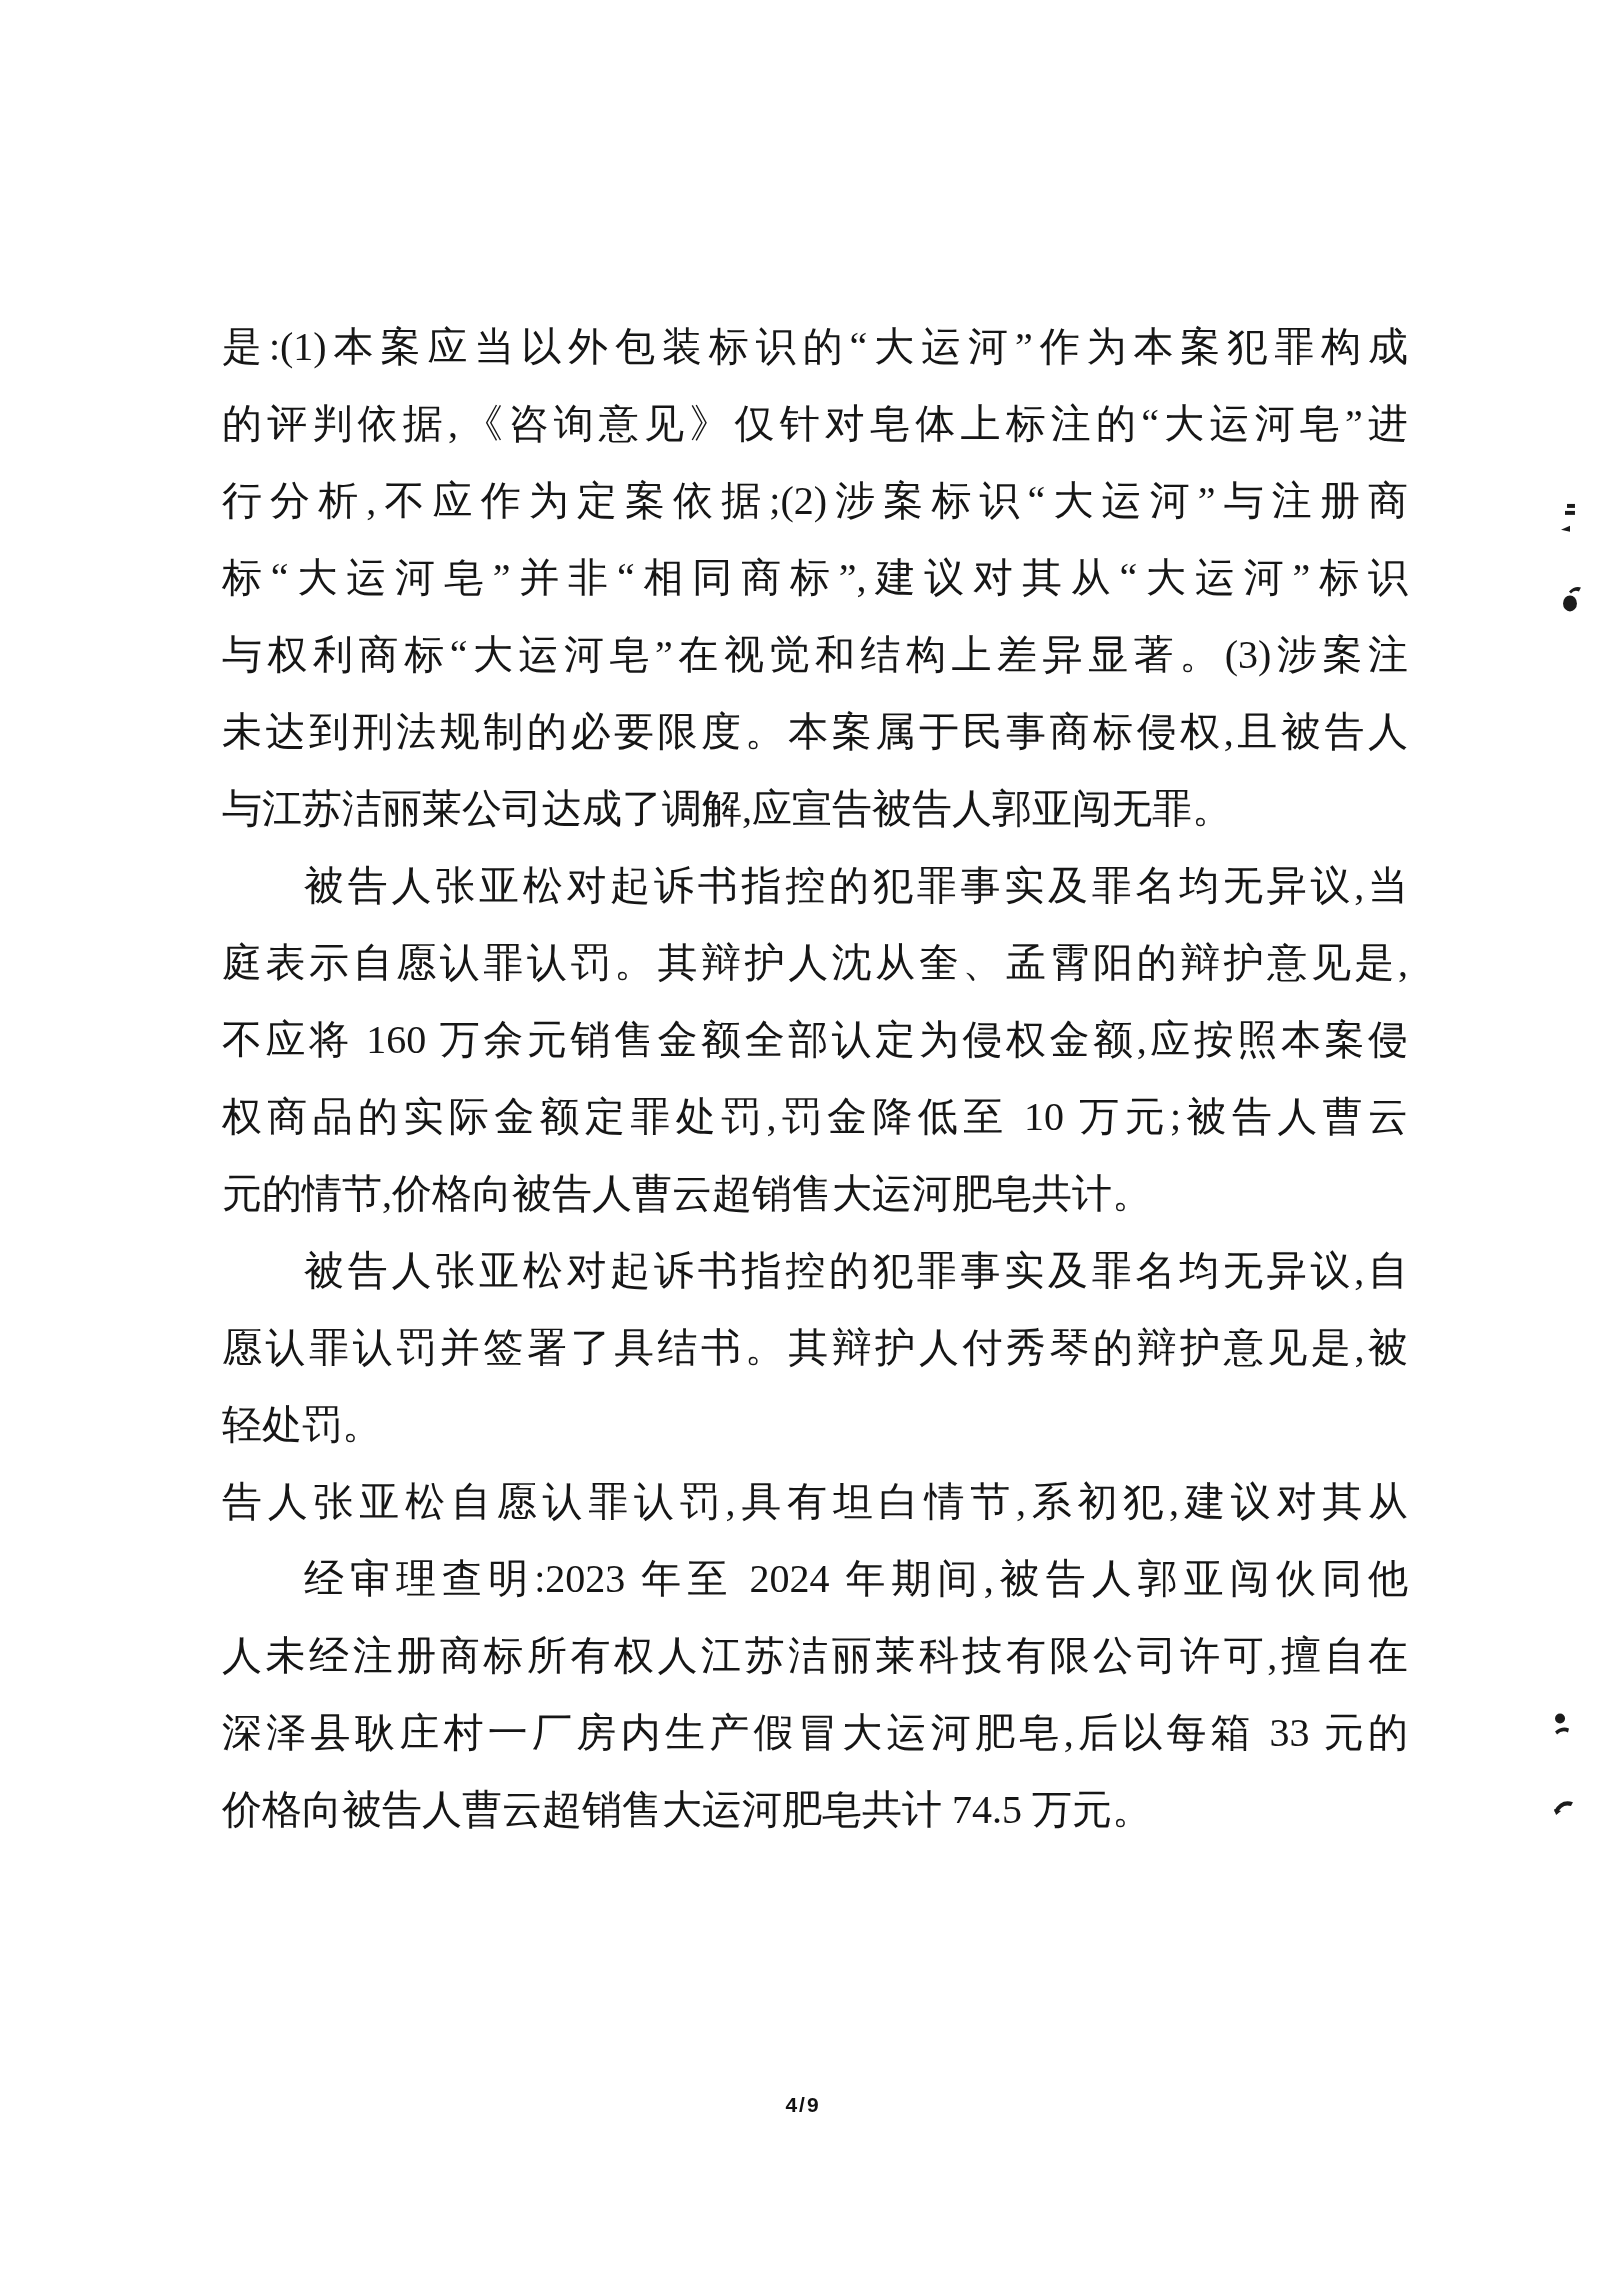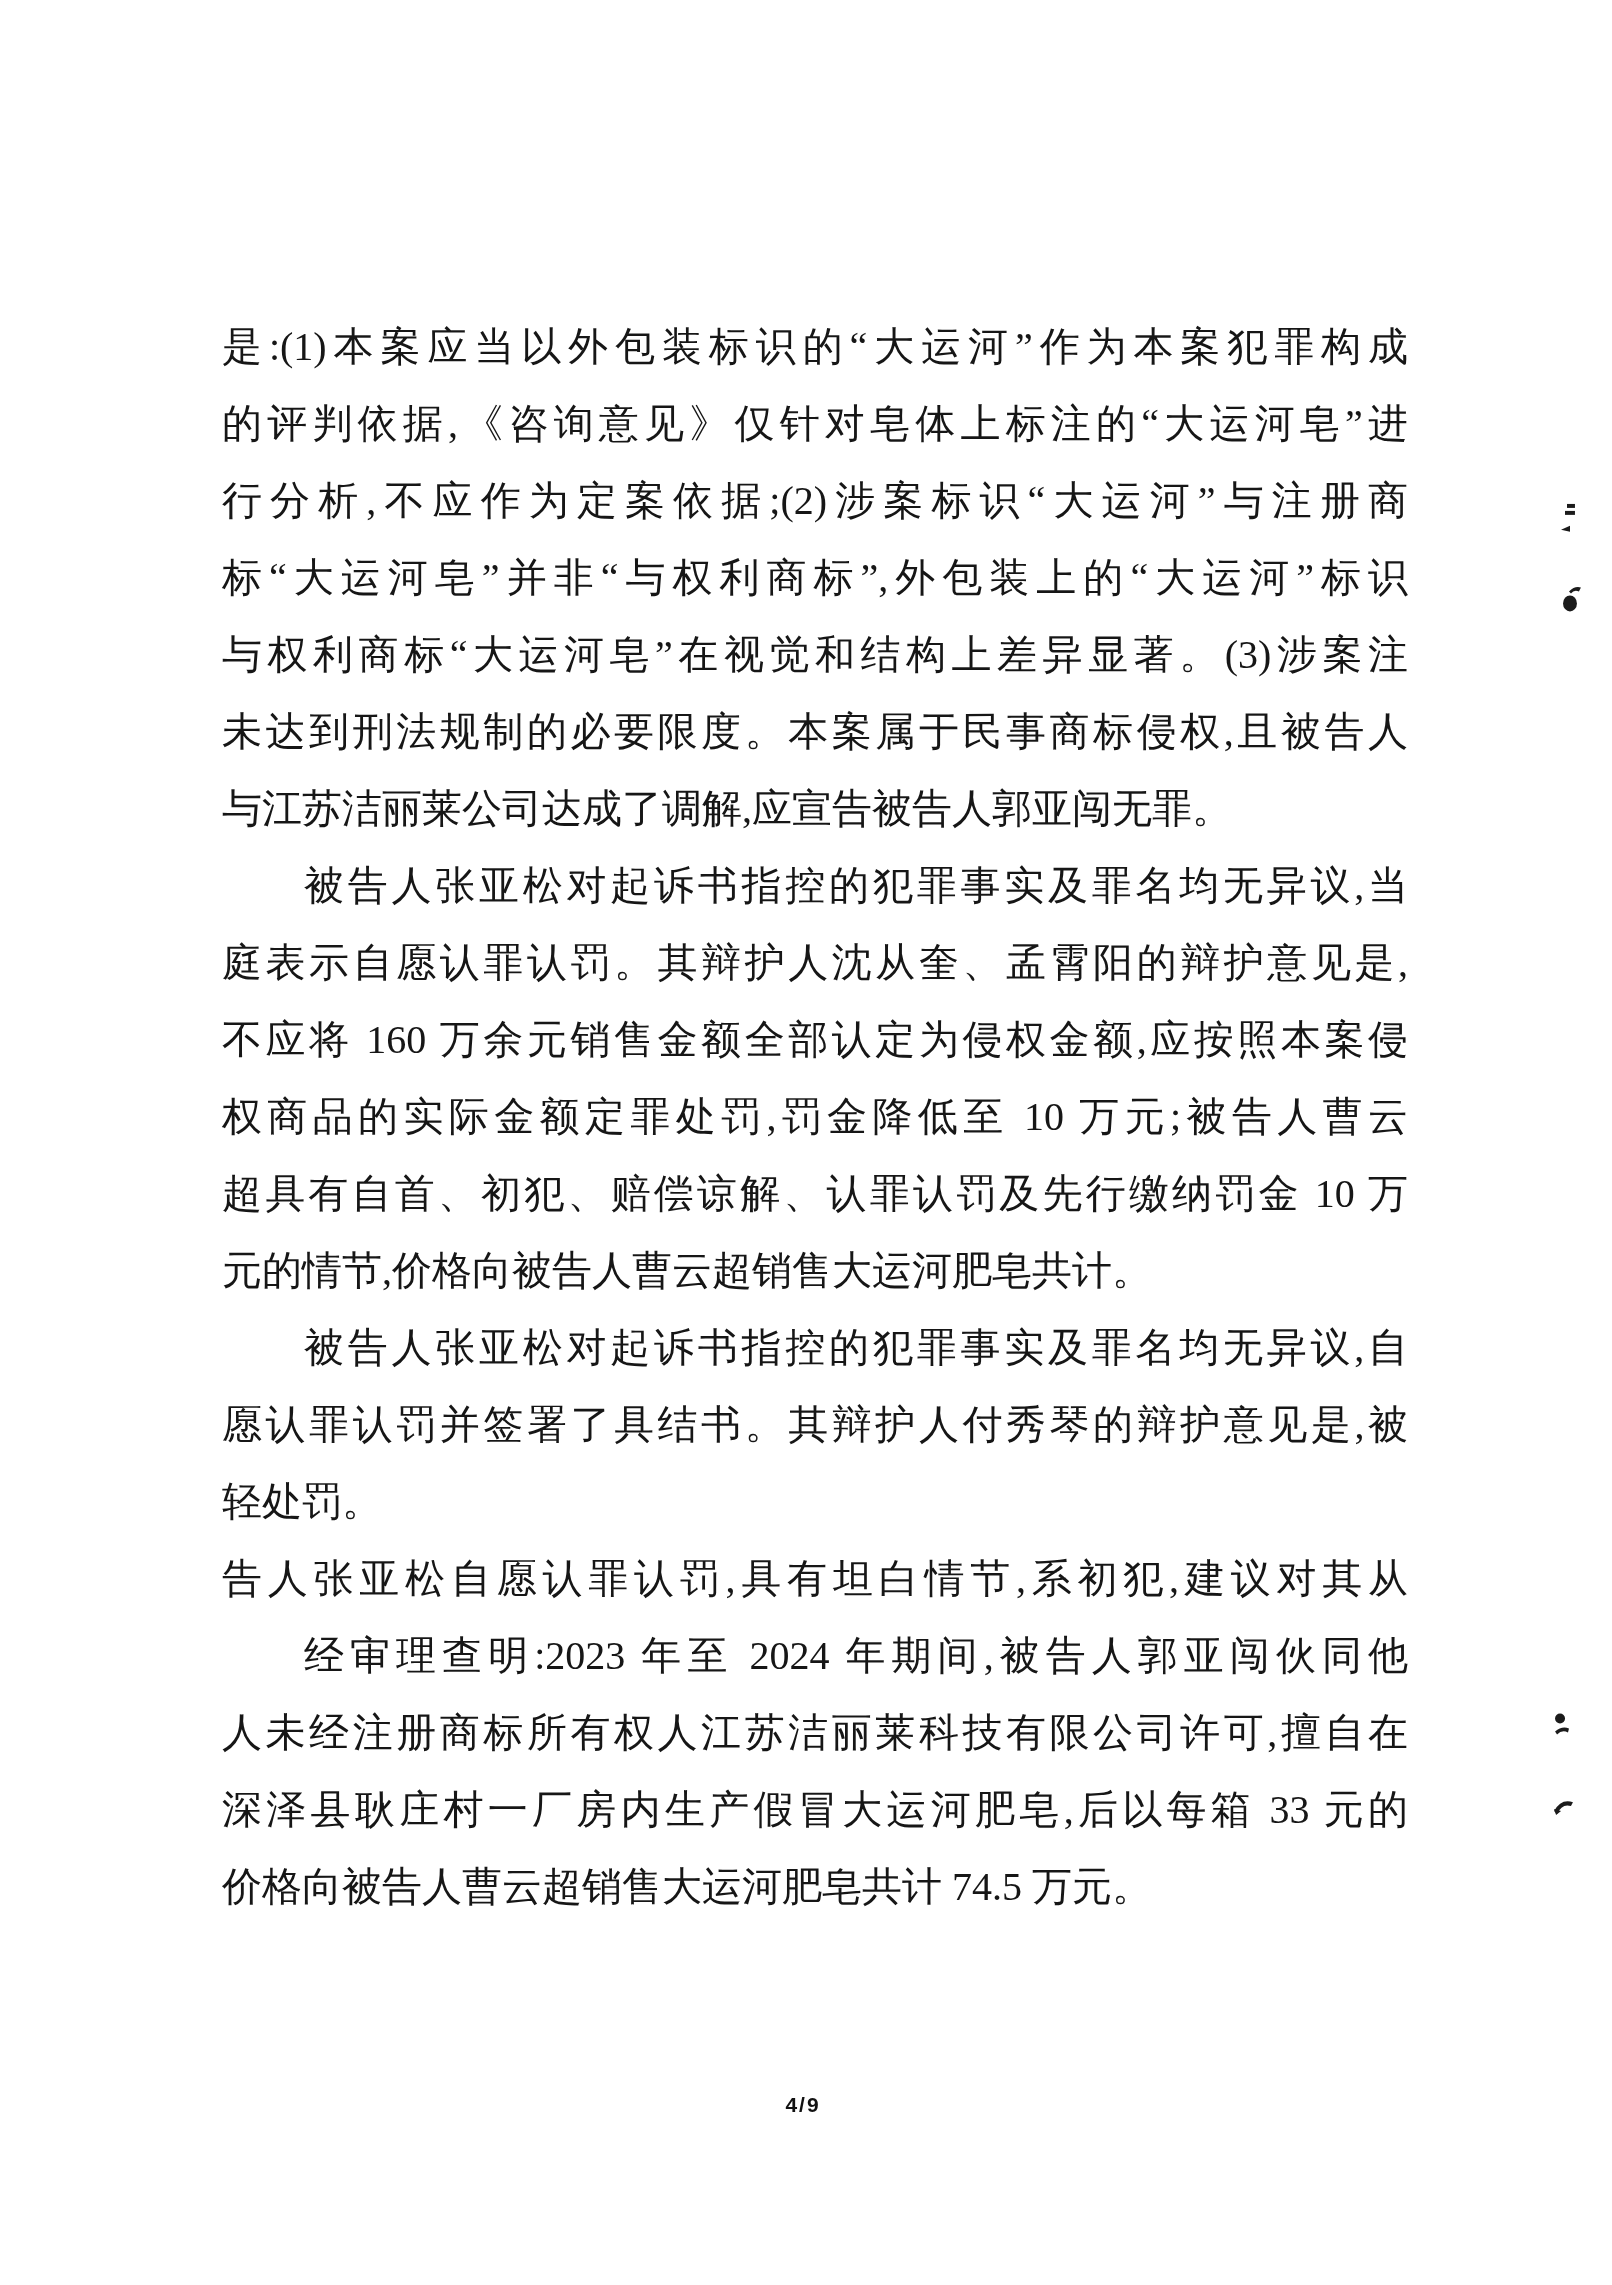--- a/index.html
+++ b/index.html
@@ -60,29 +60,28 @@
 </style>
 </head>
 <body>
 
 <div class="page">
 
   <div class="doc-body" id="doc-body">
       <div class="text-line">是:(1)本案应当以外包装标识的“大运河”作为本案犯罪构成</div>
       <div class="text-line">的评判依据,《咨询意见》仅针对皂体上标注的“大运河皂”进</div>
       <div class="text-line">行分析,不应作为定案依据;(2)涉案标识“大运河”与注册商</div>
-      <div class="text-line">标“大运河皂”并非“与权利商标”,外包装上的“大运河”标识</div>
+      <div class="text-line">标“大运河皂”并非“相同商标”,建议对其从“大运河”标识</div>
       <div class="text-line">与权利商标“大运河皂”在视觉和结构上差异显著。(3)涉案注</div>
       <div class="text-line">未达到刑法规制的必要限度。本案属于民事商标侵权,且被告人</div>
       <div class="text-line para-end">与江苏洁丽莱公司达成了调解,应宣告被告人郭亚闯无罪。</div>
       <div class="text-line indent">被告人张亚松对起诉书指控的犯罪事实及罪名均无异议,当</div>
       <div class="text-line">庭表示自愿认罪认罚。其辩护人沈从奎、孟霄阳的辩护意见是,</div>
       <div class="text-line">不应将 160 万余元销售金额全部认定为侵权金额,应按照本案侵</div>
       <div class="text-line">权商品的实际金额定罪处罚,罚金降低至 10 万元;被告人曹云</div>
-      <div class="text-line">超具有自首、初犯、赔偿谅解、认罪认罚及先行缴纳罚金 10 万</div>
       <div class="text-line para-end">元的情节,价格向被告人曹云超销售大运河肥皂共计。</div>
       <div class="text-line indent">被告人张亚松对起诉书指控的犯罪事实及罪名均无异议,自</div>
       <div class="text-line">愿认罪认罚并签署了具结书。其辩护人付秀琴的辩护意见是,被</div>
       <div class="text-line para-end">轻处罚。</div>
       <div class="text-line">告人张亚松自愿认罪认罚,具有坦白情节,系初犯,建议对其从</div>
       <div class="text-line indent">经审理查明:2023 年至 2024 年期间,被告人郭亚闯伙同他</div>
       <div class="text-line">人未经注册商标所有权人江苏洁丽莱科技有限公司许可,擅自在</div>
       <div class="text-line">深泽县耿庄村一厂房内生产假冒大运河肥皂,后以每箱 33 元的</div>
       <div class="text-line para-end">价格向被告人曹云超销售大运河肥皂共计 74.5 万元。</div>
     </div>

